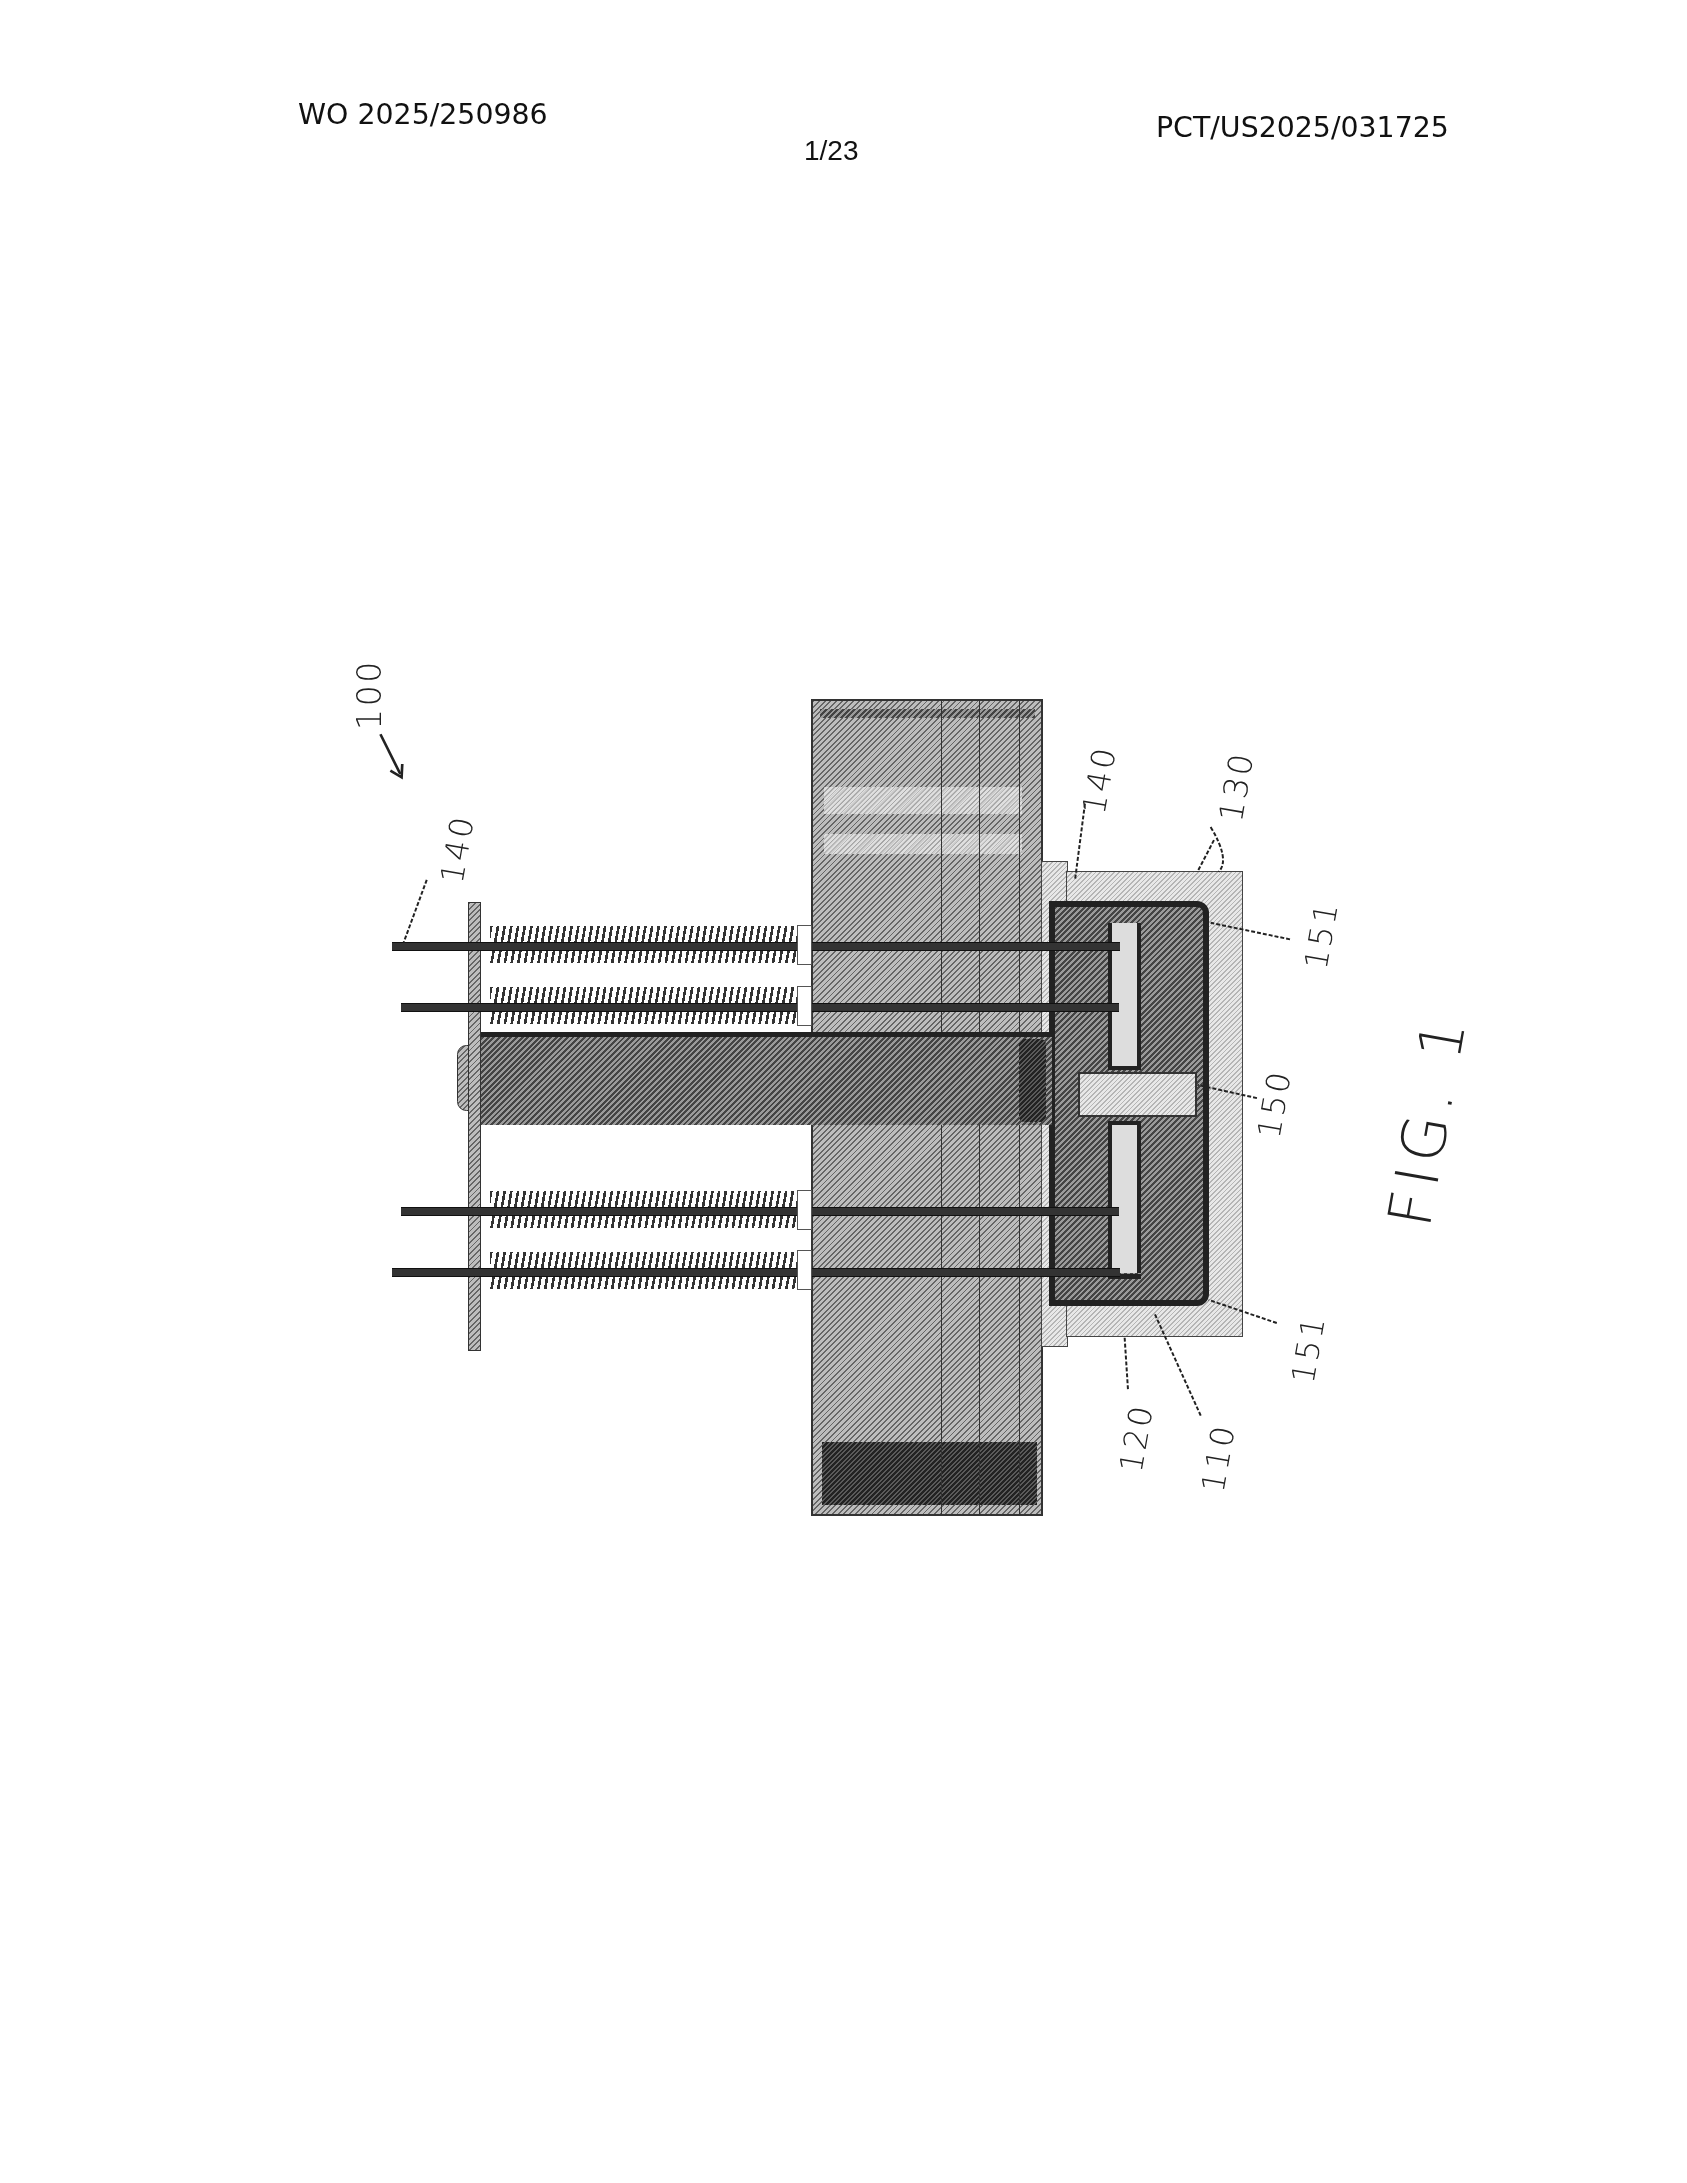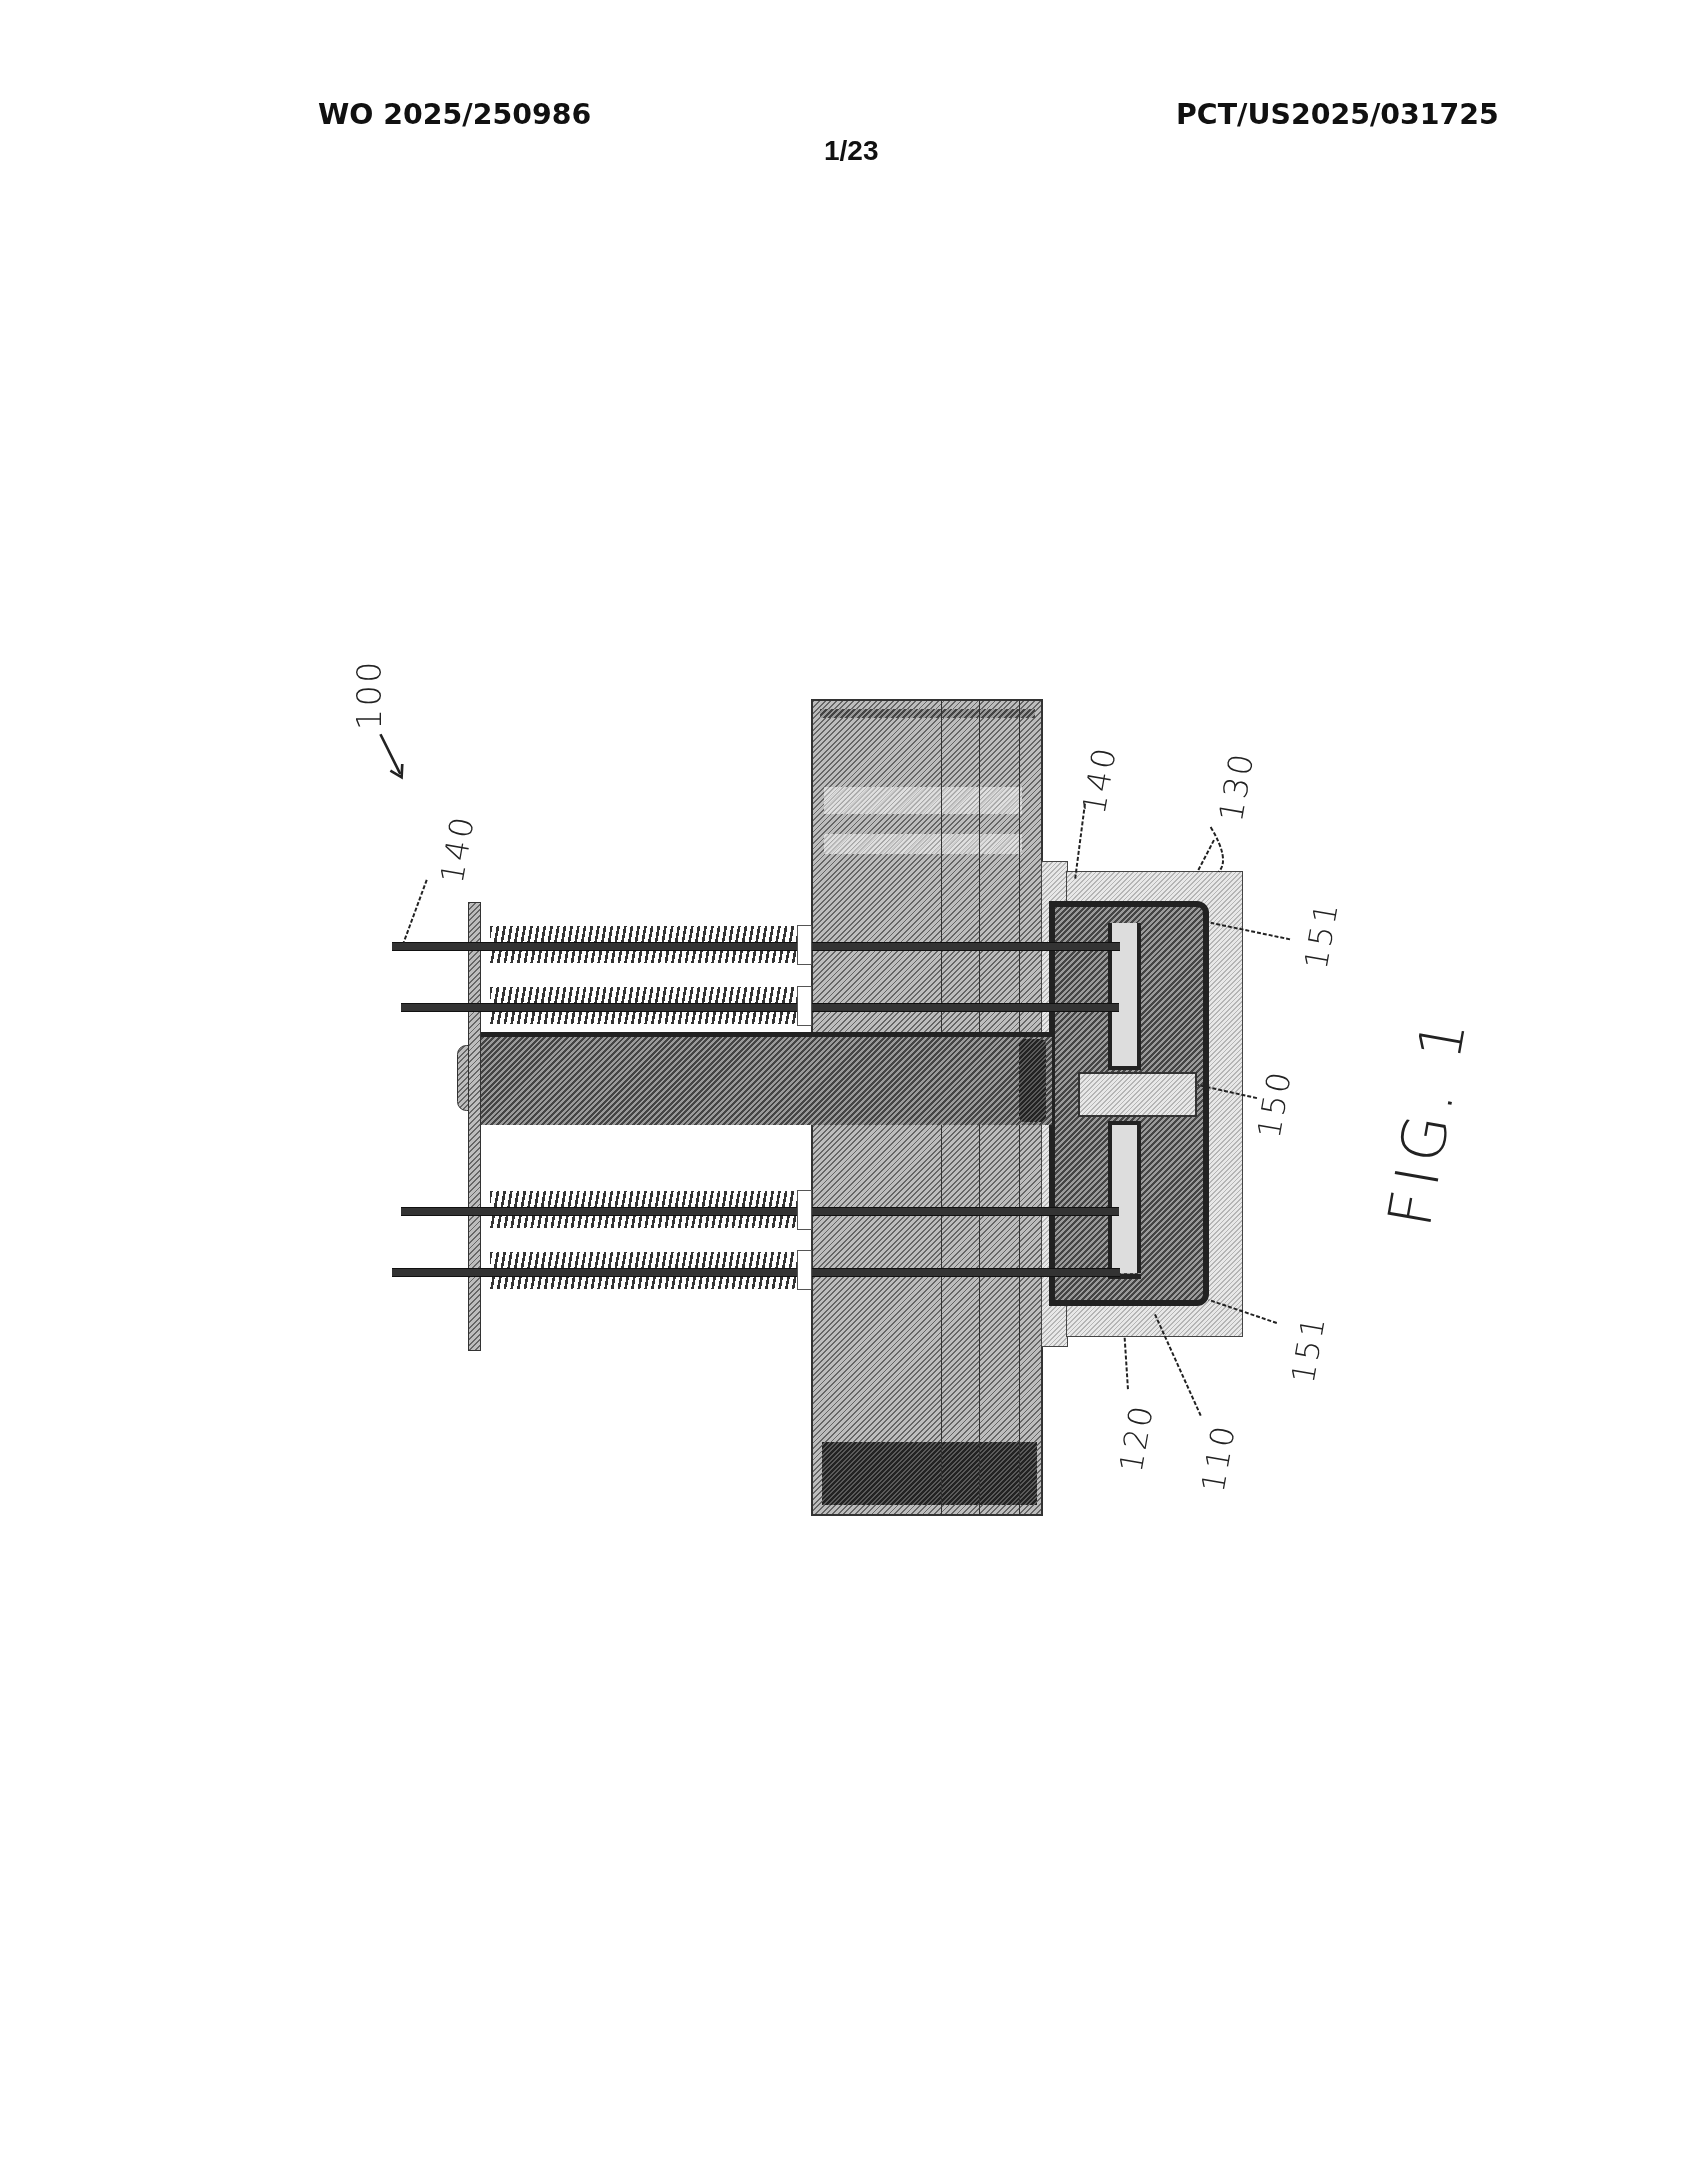--- a/index.html
+++ b/index.html
@@ -1,19 +1,19 @@
 <!DOCTYPE html>
 <html style="font-size:10.6px"><head>
 <meta charset="utf-8">
 <style>
   html, body { margin:0; padding:0; background:#ffffff; }
   body { width:1687px; height:2183px; position:relative; overflow:hidden; font-family:"DejaVu Sans", sans-serif; }
-  .hdr { position:absolute; font-family:"DejaVu Sans", sans-serif; font-weight:bold; color:#111; white-space:nowrap;margin-left:20px; }
+  .hdr { position:absolute; font-family:"DejaVu Sans", sans-serif; font-weight:normal; color:#111; white-space:nowrap; }
   #pub-left { left:298px; top:98px; font-size:28.4px; }
-  #pub-right { left:1156px; top:98px; font-size:28.4px; }
+  #pub-right { left:1156px; top:111px; font-size:28.4px; }
   #sheet-num { left:804px; top:135px; font-size:28px; font-family:"Liberation Sans", sans-serif; }
   .abs { position:absolute; }
   .hand { position:absolute; font-family:"DejaVu Sans", sans-serif; font-weight:300; color:#222; white-space:nowrap; transform-origin:center center; letter-spacing:2.6px; }
   
   .tex-dark { background: repeating-linear-gradient(135deg, #444 0 2px, #9a9a9a 2px 4px); }
   .tex-mid { background: repeating-linear-gradient(135deg, #666 0 1.3px, #bdbdbd 1.3px 4px); }
   .tex-light { background: repeating-linear-gradient(135deg, #b5b5b5 0 1.3px, #e8e8e8 1.3px 3.3px); }
   .tex-vdark { background: repeating-linear-gradient(135deg, #222 0 2px, #5a5a5a 2px 3.3px); }
   .spring { background: repeating-linear-gradient(100deg, #333 0 2.6px, #ffffff 2.6px 6.6px); }
 </style>

